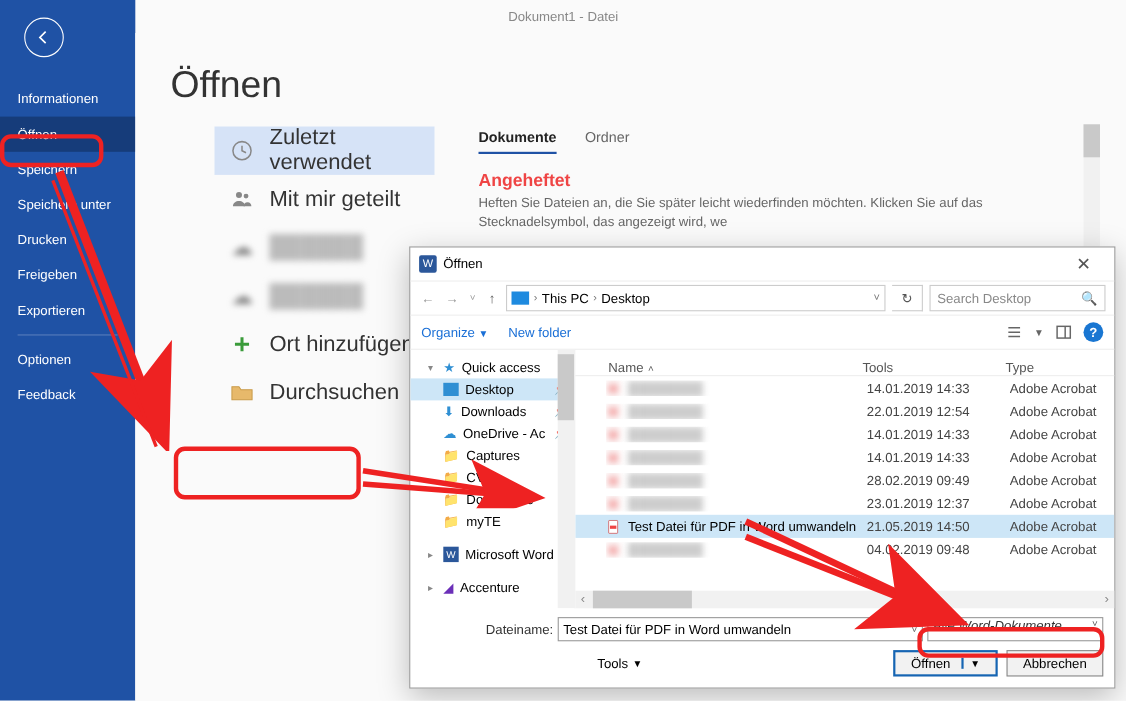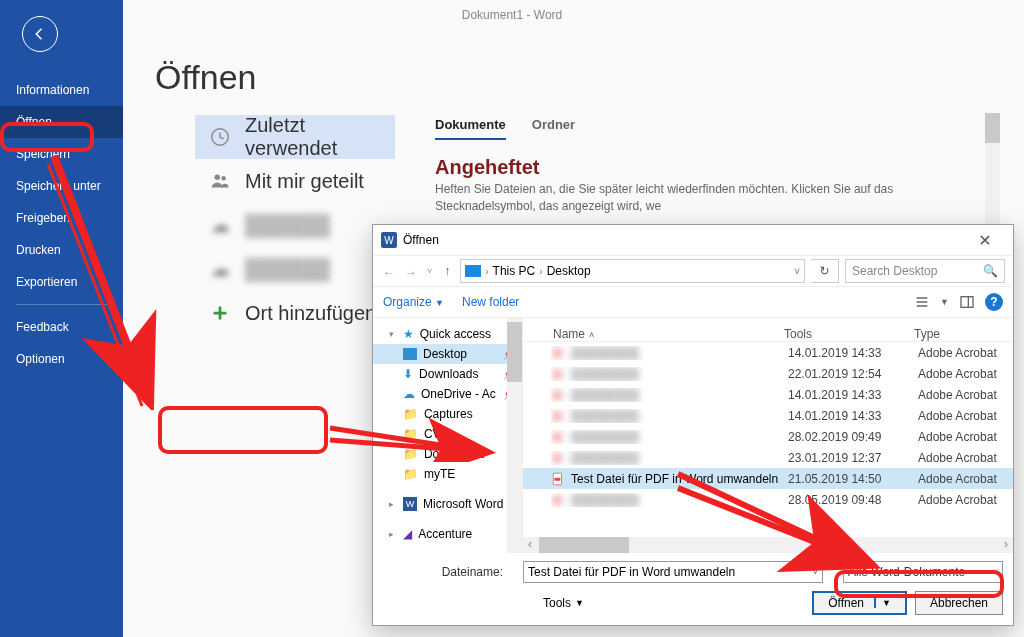--- a/index.html
+++ b/index.html
@@ -27,23 +27,23 @@
   .layout { display: flex; gap: 40px; }
   .sources { width: 240px; }
   .src-item { display: flex; align-items: center; gap: 14px; padding: 10px 14px; height: 44px; color: #333; font-size: 20px; cursor: pointer; margin-left: 40px; }
   .src-item.selected { background: #d6e3f7; }
   .src-item .ico { width: 22px; height: 22px; display:flex; align-items:center; justify-content:center; color:#838383;}
   .src-item .ico svg { width: 22px; height: 22px; }
   .src-item.blur { filter: blur(3px); color:#bbb; }
 
   .docs { flex: 1; font-size: 13px; color: #333; position: relative;}
   .tabs { display: flex; gap: 26px; margin: 2px 0 16px 0;}
-  .tab { padding-bottom: 6px; color: #666; cursor:pointer;font-weight:bold;}
+  .tab { padding-bottom: 6px; color: #666; cursor:pointer;}
   .tab.active { color: #222; border-bottom: 2px solid #1f52a5; font-weight: 600;}
-  .pin-hdr { color: #7f1d1d; font-size: 20px; margin-bottom: 2px; font-weight: 600;}
+  .pin-hdr { color: #ef4444; font-size: 16px; margin-bottom: 2px; font-weight: 600;}
   .pin-txt { color: #666; font-size: 12px; line-height: 1.4; padding-right: 30px;}
   .vscroll { position:absolute; right:-16px; top:-2px; width:15px; height:190px; background:#f1f1f1; }
   .vscroll .th { width:15px; height:30px; background:#c9c9c9; }
 
   
   .dialog { position: absolute; left: 372px; top: 224px; width: 642px; height: 402px; background: #fff; border: 1px solid #9a9a9a; box-shadow: 0 8px 26px rgba(0,0,0,.25); display:flex; flex-direction:column; }
   .dlg-title { height: 30px; display:flex; align-items:center; padding: 0 8px; font-size:12px; }
   .dlg-title .wicon { width:16px; height:16px; background:#2b579a; border-radius:2px; display:flex; align-items:center; justify-content:center; color:#fff; font-size:10px; margin-right:6px;}
   .dlg-title .close { margin-left:auto; width:40px; text-align:center; font-size:16px; color:#555; cursor:pointer;}
   .dlg-nav { height: 32px; border-top:1px solid #eee; border-bottom:1px solid #eee; display:flex; align-items:center; padding:0 8px; gap:6px; font-size:12px;}
@@ -77,55 +77,55 @@
   .frow.selected { background:#cde6f7;}
   .frow .nm{flex:1; display:flex; align-items:center; gap:6px; overflow:hidden; white-space:nowrap;}
   .frow .nm .fi{width:14px;height:14px;}
   .frow .dt{width:130px; color:#444;}
   .frow .tp{width:95px; color:#444; overflow:hidden; white-space:nowrap;}
   .frow.blur .nm span, .frow.blur .fi { filter: blur(3px); color:#ccc;}
   .hscroll { height:16px; background:#f1f1f1; display:flex;}
   .hscroll .th { width:90px; height:16px; background:#c9c9c9; margin-left:2px;}
 
   .dlg-foot { padding:8px 10px 10px 10px; font-size:12px; display:flex; flex-direction:column; gap:8px;}
-  .fn-row { display:flex; align-items:center; gap:20px;}
+  .fn-row { display:flex; align-items:center; gap:4px;}
   .fn-row .lbl { width:120px; text-align:right; color:#333;}
   .fn-row .combo { flex:1; border:1px solid #999; height:22px; display:flex; align-items:center; padding:0 4px; justify-content:space-between;}
-  .fn-row .filter { width:160px; border:1px solid #999; height:22px; display:flex; align-items:center; padding:0 4px; justify-content:space-between; color:#333;}
+  .fn-row .filter { width:160px; border:1px solid #999; height:22px; display:flex; padding:0 4px; justify-content:space-between; color:#333;font-style:italic;}
   .btn-row { display:flex; align-items:center; justify-content:flex-end; gap:8px;}
   .btn-row .tools { margin-right:auto; margin-left:160px; display:flex; align-items:center; gap:4px; cursor:pointer;}
   .btn { border:1px solid #888; height:24px; padding:0 14px; display:flex; align-items:center; cursor:pointer; background:#f2f2f2;}
   .btn.primary { border:2px solid #1665b3;  display:flex;}
   .btn.primary .split { border-left:2px solid #1665b3; margin-left:10px; padding-left:6px; font-size:9px;}
 
   
   .folder-ico{ width:22px; fill:#d8a758;}
   svg { display:block;}
 </style>
 </head>
 <body>
 
-<div class="app-header"><span>Dokument1  -  Word</span></div>
+<div class="app-header"><span>Dokument1  -  Datei</span></div>
 
 <div class="sidebar">
   <div class="back-btn">
     <svg viewBox="0 0 24 24">
         <path d="M14 5l-7 7 7 7" fill="none" stroke="#fff" stroke-width="2"></path>
       </svg>
   </div>
   <div class="sb-item"><span>Informationen</span></div>
   <div class="sb-item selected"><span>Öffnen</span></div>
   <div class="sb-item"><span>Speichern</span></div>
   <div class="sb-item"><span>Speichern unter</span></div>
+  <div class="sb-item"><span>Drucken</span></div>
   <div class="sb-item"><span>Freigeben</span></div>
-  <div class="sb-item"><span>Drucken</span></div>
   <div class="sb-item"><span>Exportieren</span></div>
   <div class="sb-sep"></div>
+  <div class="sb-item"><span>Optionen</span></div>
   <div class="sb-item"><span>Feedback</span></div>
-  <div class="sb-item"><span>Optionen</span></div>
 </div>
 
 <div class="main">
   <div class="page-title">Öffnen</div>
   <div class="layout">
     <div class="sources">
       <div class="src-item selected">
         <span class="ico">
             <svg viewBox="0 0 24 24">
               <circle cx="12" cy="12" r="9" fill="none" stroke="#888" stroke-width="1.5"></circle>
@@ -153,20 +153,28 @@
         <span class="ico">☁</span>
           <span>██████</span>
       </div>
       <div class="src-item">
         <span class="ico">
             <svg viewBox="0 0 24 24">
               <path d="M12 5v14M5 12h14" stroke="#3a9b3a" stroke-width="3"></path>
             </svg>
           </span>
         <span>Ort hinzufügen</span>
+      </div>
+      <div class="src-item">
+        <span class="ico">
+            <svg class="folder-ico" viewBox="0 0 24 24">
+              <path d="M2 6h7l2 3h11v10H2z" fill="#e7b96b" stroke="#c99b48"></path>
+            </svg>
+          </span>
+        <span>Durchsuchen</span>
       </div>
     </div>
 
     <div class="docs">
       <div class="tabs">
         <div class="tab active">Dokumente</div>
         <div class="tab">Ordner</div>
       </div>
       <div class="pin-hdr">Angeheftet</div>
       <div class="pin-txt">Heften Sie Dateien an, die Sie später leicht wiederfinden möchten. Klicken Sie auf das Stecknadelsymbol, das angezeigt wird, we</div>
@@ -362,21 +370,21 @@
             <div class="tp">Adobe Acrobat</div>
           </div>
           <div class="frow blur">
             <div class="nm">
               <svg class="fi" viewBox="0 0 24 24">
                 <rect x="4" y="2" width="14" height="20" rx="1" fill="#fff" stroke="#c33"></rect>
                 <rect x="6" y="10" width="10" height="5" fill="#e44"></rect>
               </svg>
               <span>████████</span>
             </div>
-            <div class="dt">28.05.2019 09:48</div>
+            <div class="dt">04.02.2019 09:48</div>
             <div class="tp">Adobe Acrobat</div>
           </div>
         </div>
       <div class="hscroll">
           <span style="width:14px;text-align:center;color:#888">‹</span>
           <div class="th"></div>
           <span style="margin-left:auto;width:14px;text-align:center;color:#888">›</span>
         </div>
     </div>
   </div>

